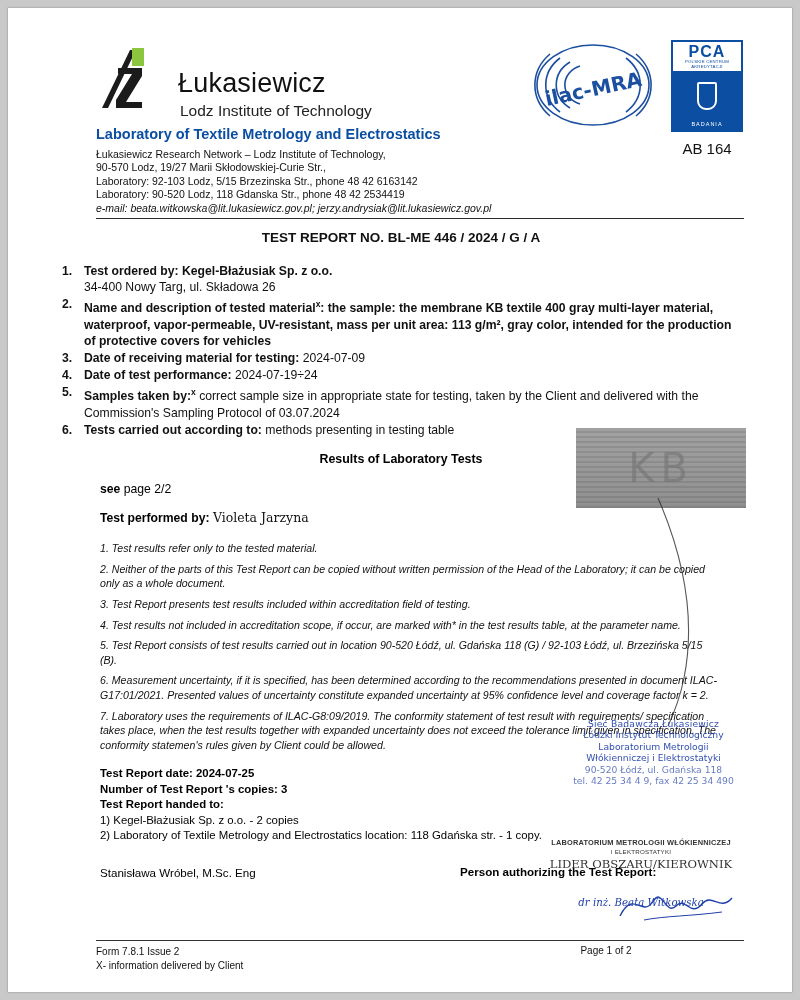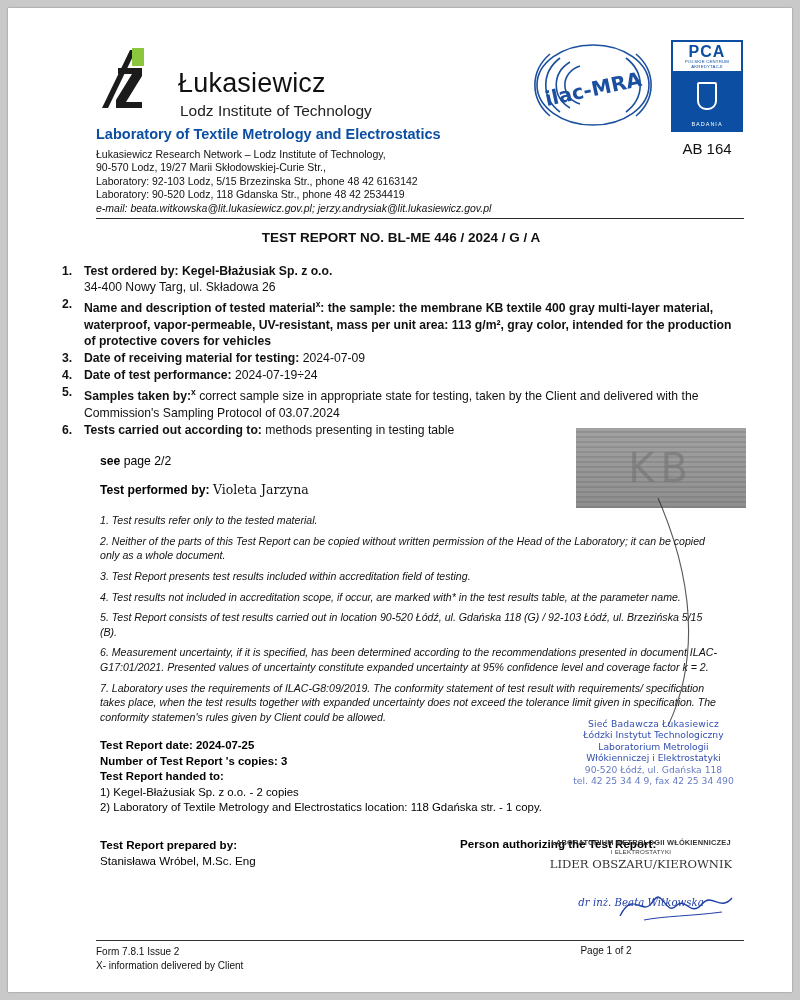--- a/index.html
+++ b/index.html
@@ -280,20 +280,21 @@
         <span class="b">Samples taken by:</span><span class="sup b">x</span>
         <span>correct sample size in appropriate state for testing, taken by the Client and delivered with the Commission's Sampling Protocol of 03.07.2024</span>
       </li>
       <li>
         <span class="num">6.</span>
         <span class="b">Tests carried out according to:</span>
         <span>methods presenting in testing table</span>
       </li>
     </ul>
 
+    <div class="results-title">Results of Laboratory Tests</div>
 
     <div class="see-page">
       <span class="b">see</span>
       <span>page  2/2</span>
     </div>
 
     <div class="performed">
       <span class="b">Test performed by:</span>
       <span class="hand">Violeta Jarzyna</span>
     </div>
@@ -317,21 +318,20 @@
         <span class="b">Number of Test Report 's copies:</span>
         <span class="b">3</span>
       </div>
       <div class="b">Test Report handed to:</div>
       <div>1) Kegel-Błażusiak Sp. z o.o. - 2 copies</div>
       <div>2) Laboratory of Textile Metrology and Electrostatics location: 118 Gdańska str. - 1 copy.</div>
     </div>
 
     <div class="prepared-row">
       <div class="left">
-        <div class="b">Test Report prepared by:</div>
         <div>Stanisława Wróbel, M.Sc. Eng</div>
       </div>
       <div class="right">
         <div class="b">Person authorizing the Test Report:</div>
       </div>
     </div>
 
     <div class="smudge">
       <div class="txt">KB</div>
     </div>

